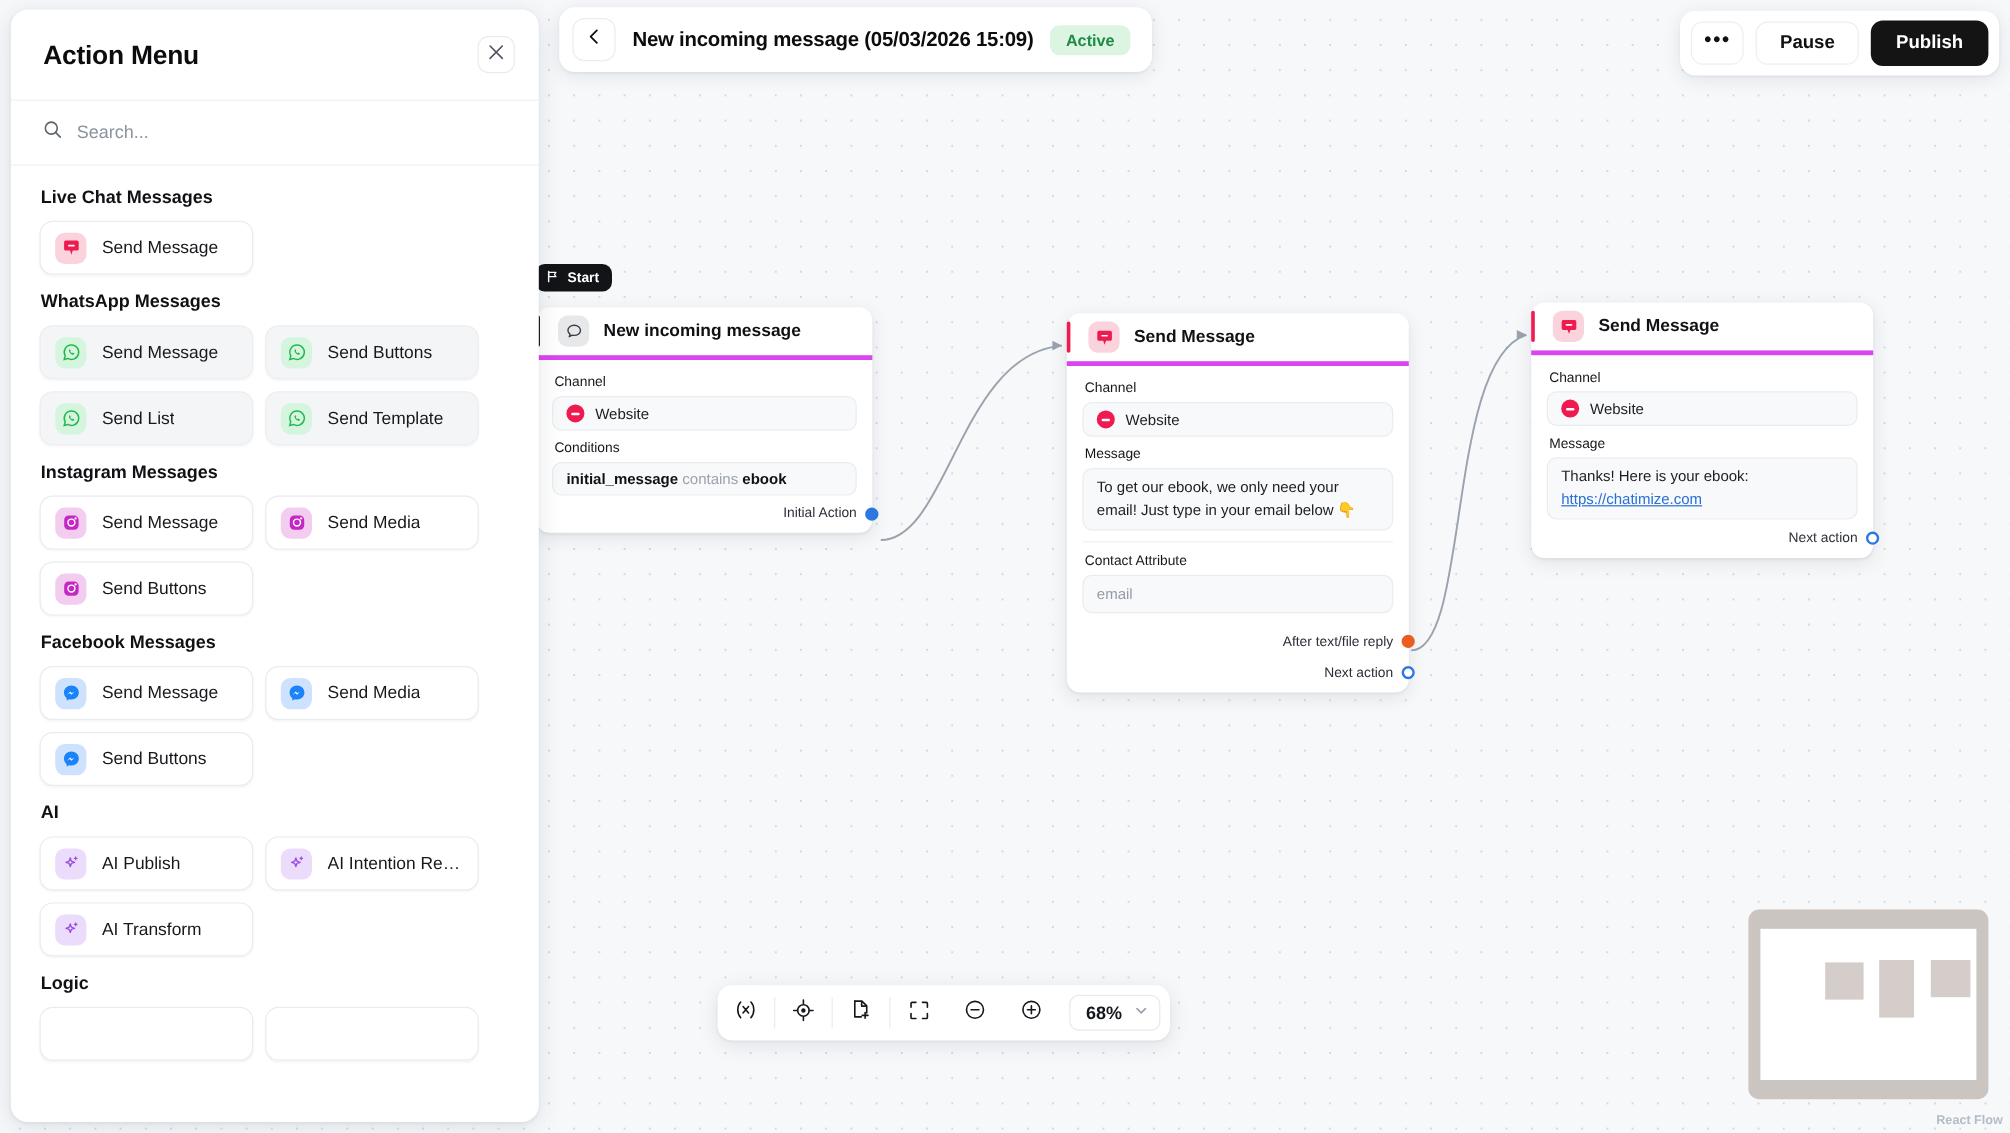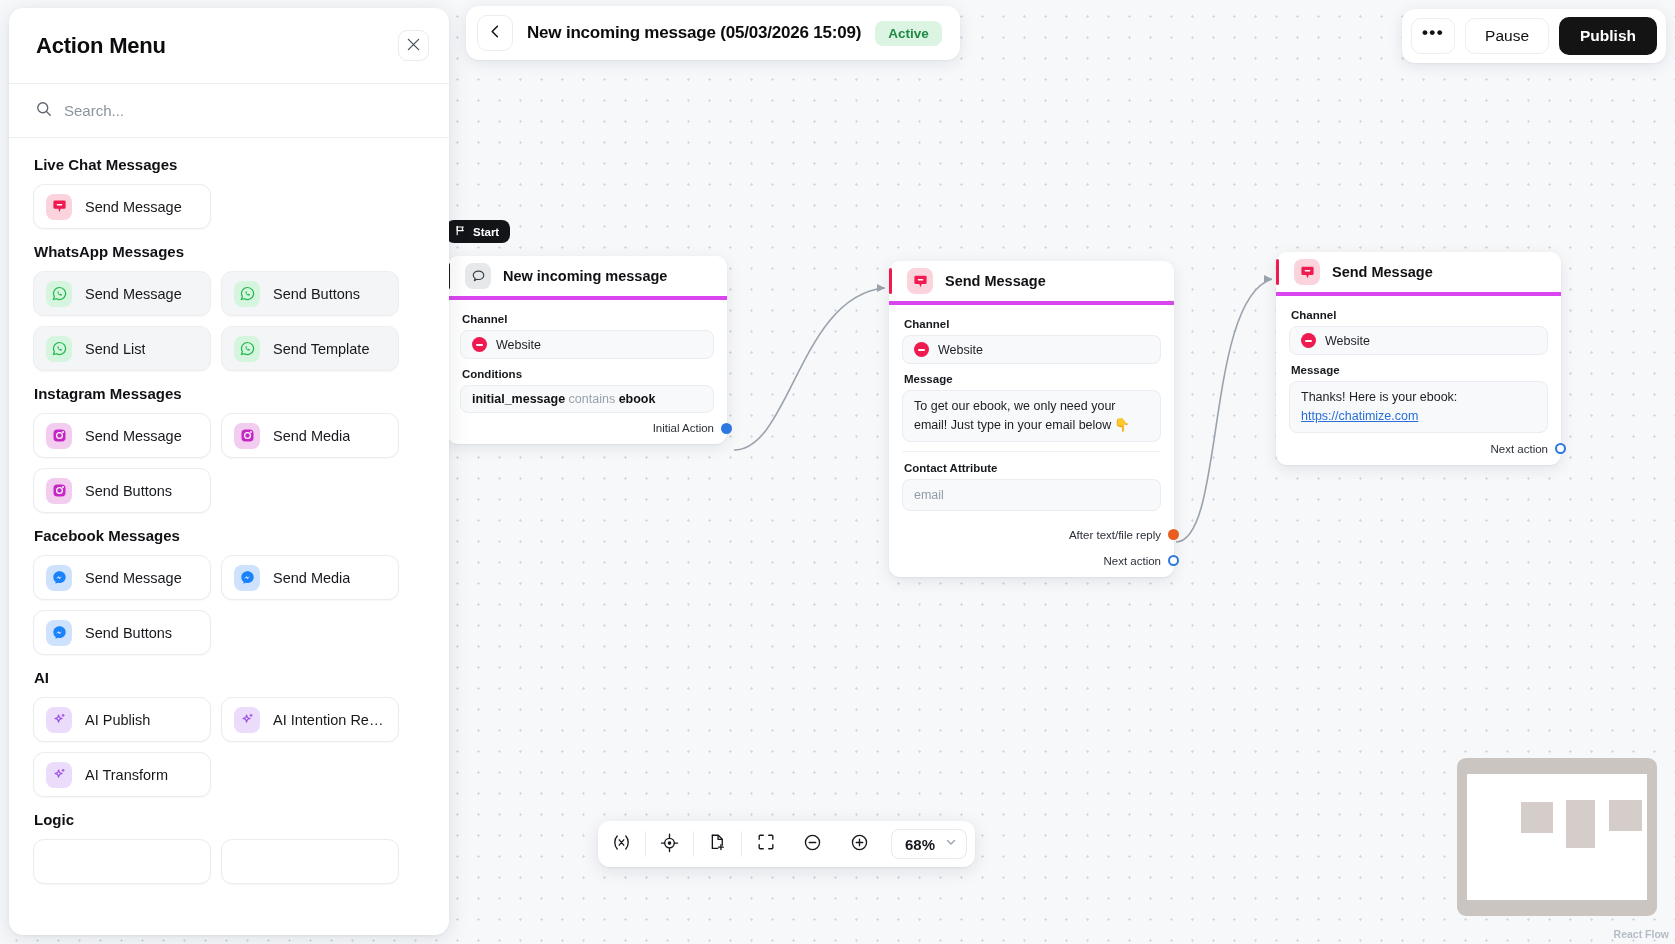--- a/index.html
+++ b/index.html
@@ -131,21 +131,21 @@
     width: 44px; height: 36px; border-radius: 10px;
     border: 1px solid #eceef1; background: #fff;
     display: flex; align-items: center; justify-content: center;
     cursor: pointer; color: #111; font-size: 17px; letter-spacing: 1.5px;
     padding-bottom: 7px; font-weight: 700;
   }
   .pause-btn {
     height: 36px; padding: 0 19px; border-radius: 10px;
     border: 1px solid #eceef1; background: #fff;
     display: flex; align-items: center; cursor: pointer;
-    font-size: 15.5px; font-weight: 400; color: #101114;
+    font-size: 15.5px; font-weight: 700; color: #101114;
   }
   .publish-btn {
     height: 38px; padding: 0 21px; border-radius: 10px;
     border: none; background: #141414; color: #fff;
     display: flex; align-items: center; cursor: pointer;
     font-size: 15.5px; font-weight: 600;
   }
 
   
   .node {
@@ -164,21 +164,21 @@
   .node-accent {
     position: absolute; left: 0; top: 7px; bottom: 7px; width: 3px;
     border-radius: 3px;
   }
   .node-hd-ic {
     width: 26px; height: 26px; border-radius: 8px;
     display: flex; align-items: center; justify-content: center; flex: 0 0 26px;
   }
   .node-hd-title { font-size: 14.5px; font-weight: 700; color: #101114; }
   .node-bd { padding: 11px 13px 10px 13px; }
-  .fld-label { font-size: 11.5px; font-weight: 700; color: #15181c; margin: 2px 0 5px 2px; }
+  .fld-label { font-size: 11.5px; font-weight: 400; color: #15181c; margin: 2px 0 5px 2px; }
   .fld-box {
     border: 1px solid #e9ecf0; background: #f7f9fb; border-radius: 8px;
     min-height: 28px; display: flex; align-items: center; gap: 9px;
     padding: 6px 11px; font-size: 12.5px; color: #1b1e23;
     margin-bottom: 9px;
   }
   .fld-box.ph { color: #949ca6; }
   .fld-box.msg { display: block; line-height: 1.5; }
   .chan-dot {
     width: 15px; height: 15px; border-radius: 50%;

